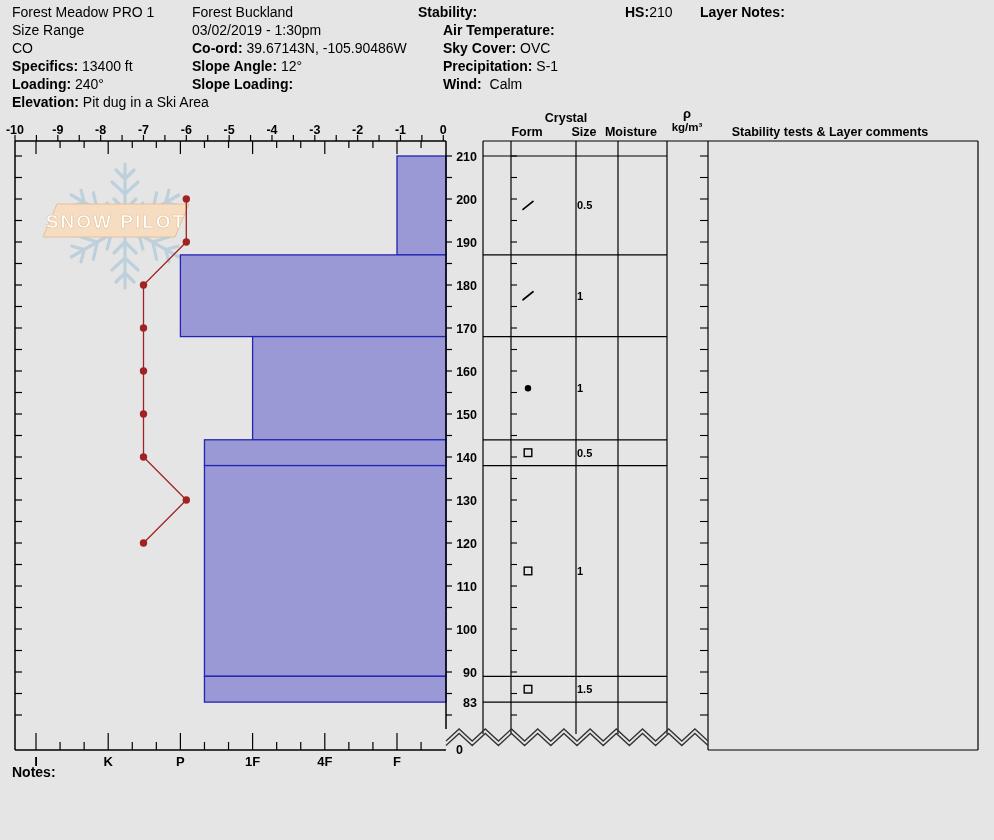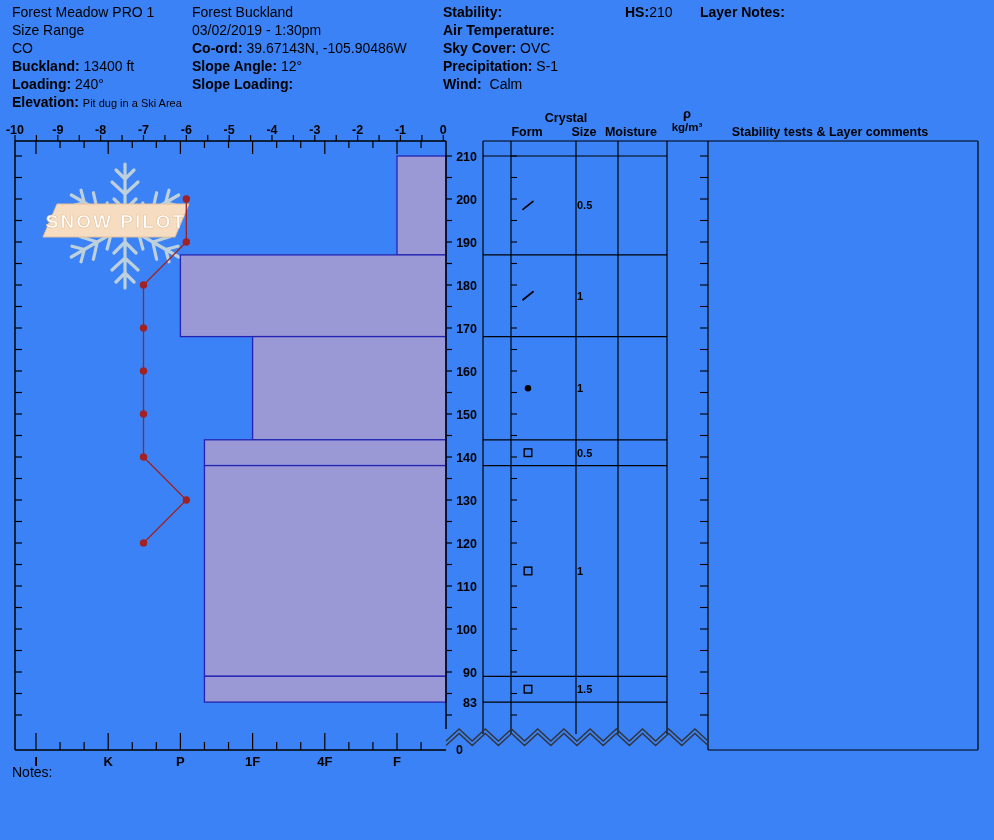--- a/index.html
+++ b/index.html
@@ -1,43 +1,43 @@
 <!DOCTYPE html>
 <html><head>
 <meta charset="utf-8">
 <style>
   html,body{margin:0;padding:0;background:#fff;}
-  .sheet{position:relative;width:994px;height:840px;background:#3b82f6;
+  .sheet{position:relative;width:994px;height:840px;background:#e5e5e5;
          font-family:"Liberation Sans",sans-serif;color:#000;overflow:hidden;}
   .abs{position:absolute;white-space:nowrap;}
   .hl{font-size:14px;line-height:18px;}
   .hl b{font-weight:bold;}
-  .small{font-size:11px;}
+  .small{font-size:14px;}
   svg text{font-family:"Liberation Sans",sans-serif;}
 </style>
 </head>
 <body>
 
 <div class="sheet">
 
   <div>
     <div class="abs hl" style="left:12px;top:3px">Forest Meadow PRO 1</div>
     <div class="abs hl" style="left:12px;top:21px">Size Range</div>
     <div class="abs hl" style="left:12px;top:39px">CO</div>
-    <div class="abs hl" style="left:12px;top:57px"><b>Buckland:</b> <span>13400 ft</span></div>
+    <div class="abs hl" style="left:12px;top:57px"><b>Specifics:</b> <span>13400 ft</span></div>
     <div class="abs hl" style="left:12px;top:75px"><b>Loading:</b> <span>240°</span></div>
     <div class="abs hl" style="left:12px;top:93px"><b>Elevation:</b> <span class="small">Pit dug in a Ski Area</span></div>
 
     <div class="abs hl" style="left:192px;top:3px">Forest Buckland</div>
     <div class="abs hl" style="left:192px;top:21px">03/02/2019 - 1:30pm</div>
     <div class="abs hl" style="left:192px;top:39px"><b>Co-ord:</b> <span>39.67143N, -105.90486W</span></div>
     <div class="abs hl" style="left:192px;top:57px"><b>Slope Angle:</b> <span>12°</span></div>
     <div class="abs hl" style="left:192px;top:75px"><b>Slope Loading:</b> <span></span></div>
 
-    <div class="abs hl" style="left:443px;top:3px"><b>Stability:</b> <span></span></div>
+    <div class="abs hl" style="left:418px;top:3px"><b>Stability:</b> <span></span></div>
     <div class="abs hl" style="left:443px;top:21px"><b>Air Temperature:</b> <span></span></div>
     <div class="abs hl" style="left:443px;top:39px"><b>Sky Cover:</b> <span>OVC</span></div>
     <div class="abs hl" style="left:443px;top:57px"><b>Precipitation:</b> <span>S-1</span></div>
     <div class="abs hl" style="left:443px;top:75px"><b>Wind:</b>&nbsp; <span>Calm</span></div>
 
     <div class="abs hl" style="left:625px;top:3px"><b>HS:</b><span>210</span></div>
     <div class="abs hl" style="left:700px;top:3px"><b>Layer Notes:</b></div>
   </div>
 
   <svg class="abs" style="left:35px;top:150px" width="170" height="160" viewBox="0 0 170 160">
@@ -304,14 +304,14 @@
       <circle cx="186.32" cy="242" r="3.7" fill="#a02222"></circle>
       <circle cx="143.49" cy="285" r="3.7" fill="#a02222"></circle>
       <circle cx="143.49" cy="328" r="3.7" fill="#a02222"></circle>
       <circle cx="143.49" cy="371" r="3.7" fill="#a02222"></circle>
       <circle cx="143.49" cy="414" r="3.7" fill="#a02222"></circle>
       <circle cx="143.49" cy="457" r="3.7" fill="#a02222"></circle>
       <circle cx="186.32" cy="500" r="3.7" fill="#a02222"></circle>
       <circle cx="143.49" cy="543" r="3.7" fill="#a02222"></circle>
     </svg>
 
-  <div class="abs hl" style="left:12px;top:763px;font-weight:normal">Notes:</div>
+  <div class="abs hl" style="left:12px;top:763px;font-weight:bold">Notes:</div>
 </div>
 
 </body></html>

